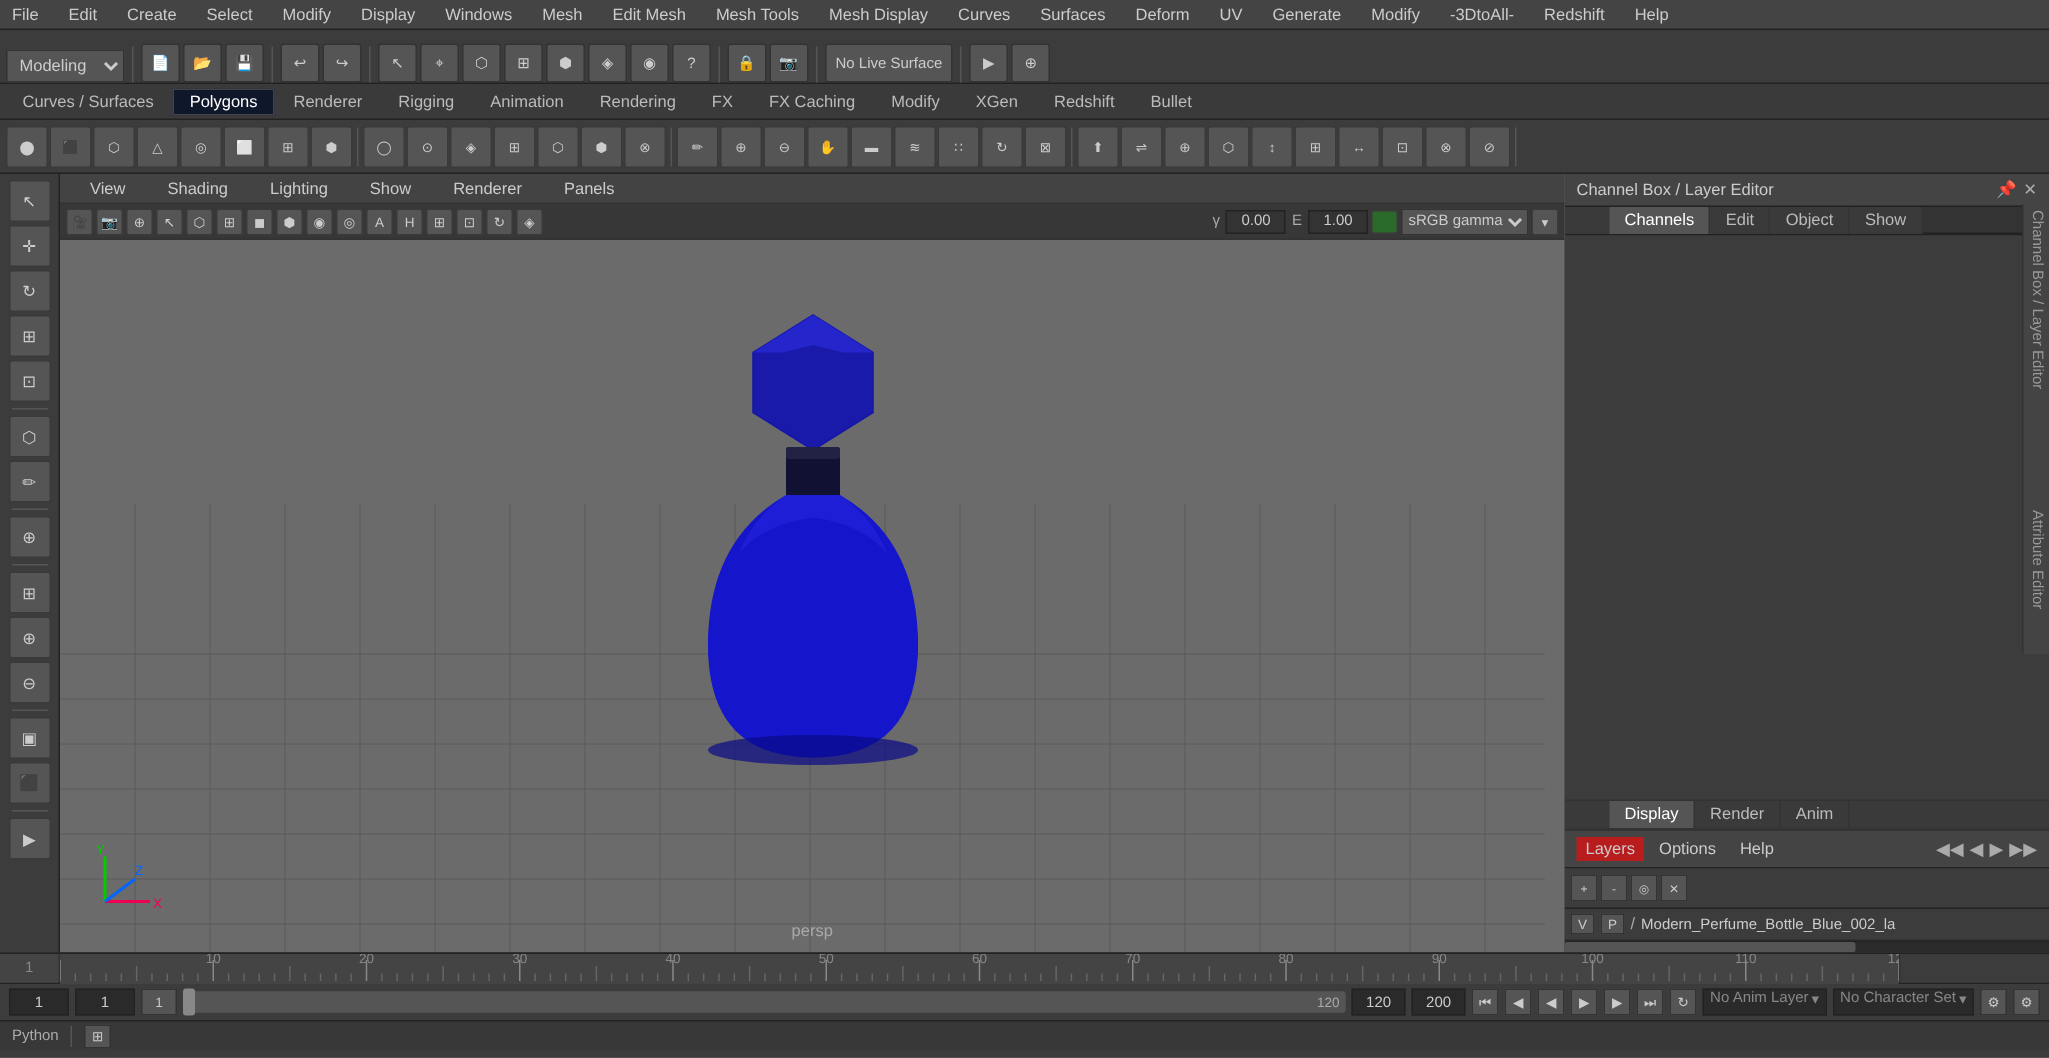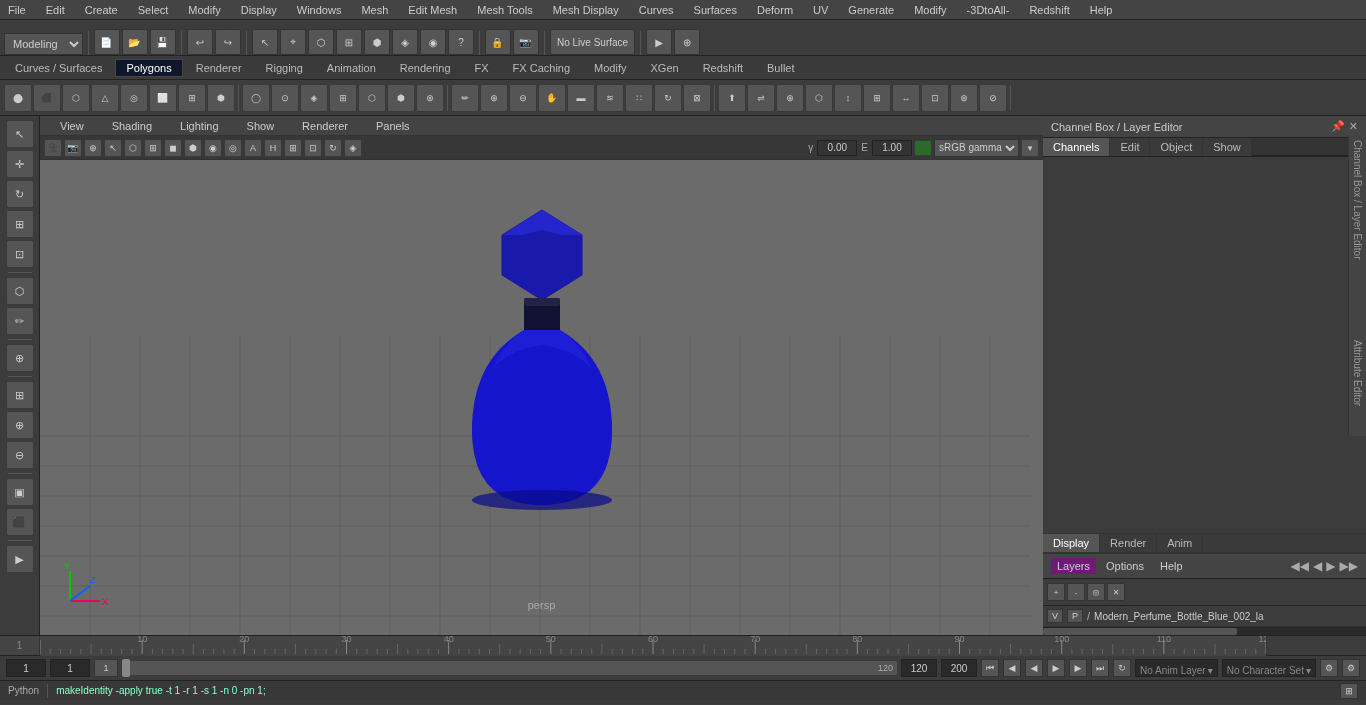--- a/index.html
+++ b/index.html
@@ -31,65 +31,65 @@
     
     #lefttoolbar { width: 40px; background: #3c3c3c; border-right: 1px solid #222; display: flex; flex-direction: column; align-items: center; padding: 4px 0; gap: 2px; overflow: hidden; }
     .lt-btn { width: 28px; height: 28px; background: #555; border: 1px solid #3a3a3a; cursor: pointer; display: flex; align-items: center; justify-content: center; color: #ccc; font-size: 11px; border-radius: 2px; }
     .lt-sep { width: 24px; height: 1px; background: #555; margin: 2px 0; }
 
     
     #viewport { flex: 1; position: relative; background: #585858; overflow: hidden; }
     #viewport-inner { width: 100%; height: 100%; background: #6b6b6b; position: relative; overflow: hidden; }
 
     
-    .vp-label { position: absolute; bottom: 24px; left: 50%; transform: translateX(-50%); color: #aaa; font-size: 11px; pointer-events: none; }
+    .vp-label { position: absolute; bottom: 8px; left: 50%; transform: translateX(-50%); color: #aaa; font-size: 11px; pointer-events: none; }
 
     
     #vp-topbar { position: absolute; top: 0; left: 0; right: 0; height: 20px; background: rgba(60,60,60,0.85); display: flex; align-items: center; padding: 0 4px; gap: 8px; border-bottom: 1px solid #333; z-index: 10; }
     .vp-menu { font-size: 11px; color: #ccc; cursor: pointer; padding: 0 4px; margin-left: 12px; }
 
     
     #vp-viewbar { position: absolute; top: 20px; left: 0; right: 0; height: 24px; background: rgba(50,50,50,0.9); display: flex; align-items: center; padding: 0 4px; gap: 2px; z-index: 10; border-bottom: 1px solid #333; }
     .vv-btn { height: 18px; min-width: 18px; background: #555; border: 1px solid #3a3a3a; cursor: pointer; display: flex; align-items: center; justify-content: center; color: #ccc; font-size: 9px; border-radius: 2px; padding: 0 2px; }
     .vv-input { width: 40px; height: 16px; background: #333; border: 1px solid #222; color: #ccc; font-size: 10px; text-align: center; }
     .vv-label { color: #aaa; font-size: 10px; padding: 0 2px; }
     .vv-dropdown { background: #555; border: 1px solid #333; color: #ccc; height: 18px; font-size: 10px; }
 
     
     #bottle-container { position: absolute; top: 50%; left: 50%; transform: translate(-50%, -55%); z-index: 5; }
     #cb-header { background: #444; padding: 4px 8px; font-size: 11px; color: #ccc; border-bottom: 1px solid #222; display: flex; justify-content: space-between; align-items: center; }
     #cb-tabs { display: flex; background: #3a3a3a; border-bottom: 1px solid #222; }
     .cb-tab { padding: 3px 10px; cursor: pointer; color: #bbb; font-size: 11px; border-right: 1px solid #333; }
-    .cb-tab.active { background: #555; color: #fff; }
+    .cb-tab.active { background: #555; color: #fff; margin-left: 30px; }
 
     
     #layers-panel { background: #3c3c3c; border-top: 1px solid #333; }
     #lp-header { display: flex; gap: 4px; align-items: center; padding: 4px 8px; background: #444; border-bottom: 1px solid #222; }
     .lp-tab { font-size: 11px; color: #ccc; cursor: pointer; padding: 2px 6px; }
-    .lp-tab.active { background: #701a75; }
+    .lp-tab.active { background: #b91c1c; }
     #lp-icons { display: flex; gap: 2px; padding: 4px; background: #3c3c3c; border-bottom: 1px solid #222; }
     .lp-icon { width: 18px; height: 18px; background: #555; border: 1px solid #333; cursor: pointer; display: flex; align-items: center; justify-content: center; font-size: 8px; color: #ccc; }
     #layer-row { display: flex; align-items: center; padding: 3px 4px; gap: 4px; border-bottom: 1px solid #333; font-size: 11px; color: #ccc; }
     .layer-v { width: 16px; height: 14px; background: #555; border: 1px solid #333; display: flex; align-items: center; justify-content: center; font-size: 9px; cursor: pointer; }
     .layer-p { width: 16px; height: 14px; background: #555; border: 1px solid #333; display: flex; align-items: center; justify-content: center; font-size: 9px; cursor: pointer; }
     .vtab-label { writing-mode: vertical-rl; font-size: 10px; color: #999; padding: 4px 2px; cursor: pointer; }
 
     
     #timeline { background: #3c3c3c; border-top: 1px solid #222; height: 20px; position: relative; display: flex; align-items: center; }
     #timeline-ruler { flex: 1; background: #444; height: 20px; position: relative; overflow: hidden; display: flex; align-items: flex-end; padding-bottom: 2px; }
 
     
     #pythonbar { background: #383838; height: 20px; border-top: 1px solid #222; display: flex; align-items: center; padding: 0 8px; gap: 8px; }
     .py-label { color: #aaa; font-size: 10px; }
 
     
     #bottombar { background: #3c3c3c; height: 25px; border-top: 1px solid #222; display: flex; align-items: center; padding: 0 4px; gap: 4px; }
     .bb-field { background: #2a2a2a; border: 1px solid #222; color: #ccc; height: 18px; width: 40px; font-size: 10px; text-align: center; }
     .bb-btn { width: 18px; height: 18px; background: #555; border: 1px solid #333; cursor: pointer; display: flex; align-items: center; justify-content: center; font-size: 9px; color: #ccc; }
-    .bb-dropdown-label { background: #2a2a2a; border: 1px solid #222; color: #888; height: 18px; font-size: 10px; padding: 0 4px; display: flex; align-items: flex-end; gap: 2px; cursor: pointer; }
+    .bb-dropdown-label { background: #2a2a2a; border: 1px solid #222; color: #888; height: 18px; font-size: 10px; padding: 0 4px; display: flex; align-items: flex-start; gap: 2px; cursor: pointer; }
 
     
     #right-panel { display: flex; flex-direction: column; width: 323px; }
 
     
     #viewport-and-right { display: flex; flex: 1; overflow: hidden; }
 
     
     .grid-svg { position: absolute; top: 0; left: 0; width: 100%; height: 100%; }
 
@@ -608,15 +608,14 @@
     <span>No Character Set</span>
     <span>▾</span>
   </div>
   <div class="bb-btn">⚙</div>
   <div class="bb-btn">⚙</div>
 </div>
 
 <div id="pythonbar" style="background:#383838;height:20px;border-top:1px solid #222;display:flex;align-items:center;padding:0 8px;gap:8px;">
   <div class="py-label">Python</div>
   <div style="width:1px;height:14px;background:#555;"></div>
-  <div style="color:#8fc;font-size:10px;flex:1;">makeIdentity -apply true -t 1 -r 1 -s 1 -n 0 -pn 1;</div>
   <div style="background:#555;border:1px solid #333;width:18px;height:16px;display:flex;align-items:center;justify-content:center;font-size:9px;cursor:pointer;color:#ccc;">⊞</div>
 </div>
 
 </body></html>

